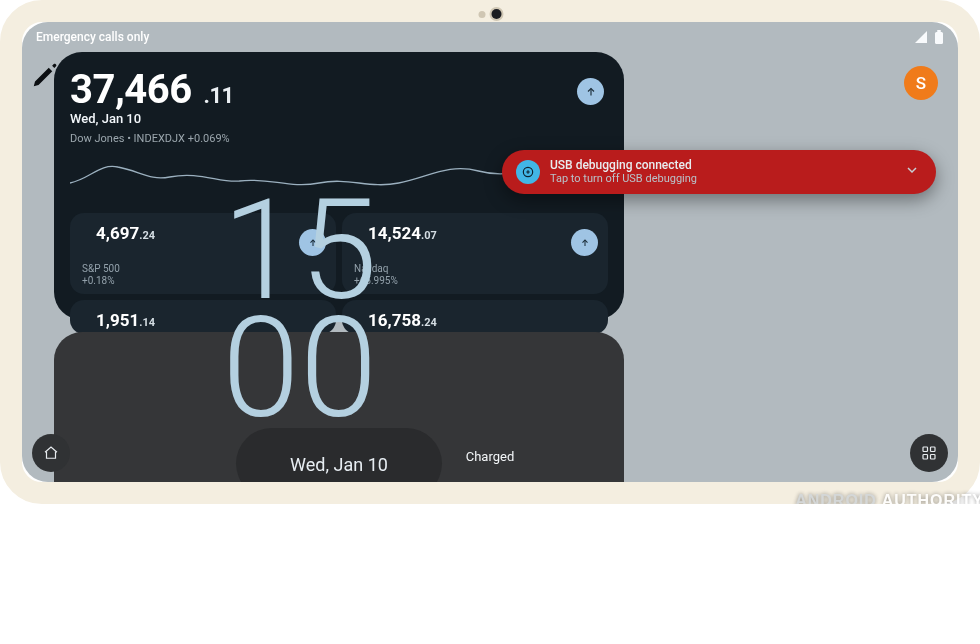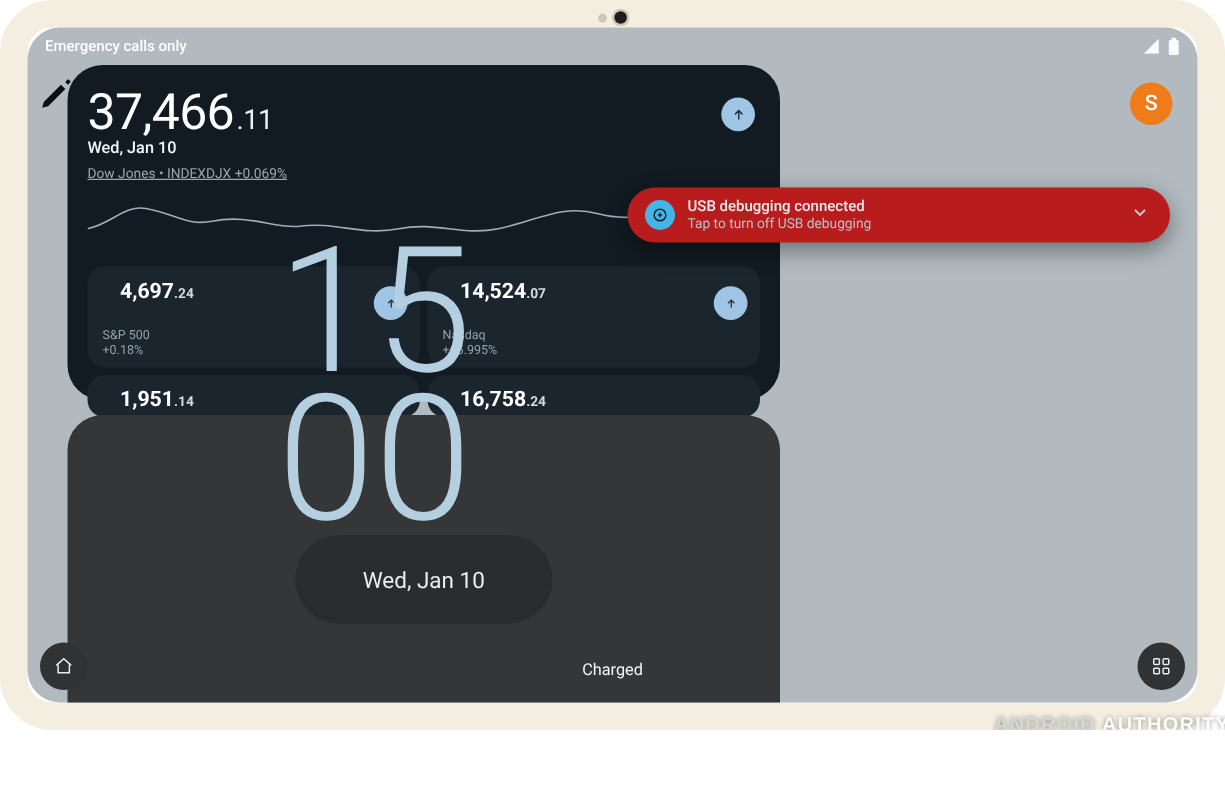--- a/index.html
+++ b/index.html
@@ -1,33 +1,33 @@
 <!DOCTYPE html>
 <html><head>
 <meta charset="utf-8">
 <style>
   html,body{margin:0;padding:0;background:#fff;font-family:Roboto,"Noto Sans",Arial,sans-serif;}
-  .stage{position:relative;width:980px;height:584px;overflow:hidden;}
+  .stage{position:relative;width:980px;height:504px;overflow:hidden;}
   .bezel{position:absolute;left:0;top:0;right:0;bottom:0;border:22px solid #f4eee0;border-radius:42px;box-sizing:border-box;}
   .screen{position:absolute;left:22px;top:22px;right:22px;bottom:22px;border-radius:26px;background:#b2babf;overflow:hidden;}
   .camera{position:absolute;left:50%;top:9px;transform:translateX(-50%);display:flex;align-items:center;gap:6px;}
   .camera .dot{width:7px;height:7px;border-radius:50%;background:#cfc6b3;}
   .camera .lens{width:10px;height:10px;border-radius:50%;background:#1a1c20;box-shadow:0 0 0 2px #cfc6b3;}
 
   .status-bar{position:absolute;top:4px;left:14px;right:14px;height:22px;display:flex;align-items:center;justify-content:space-between;color:#fff;font-size:12px;font-weight:500;z-index:20;}
   .status-right{display:flex;align-items:center;gap:6px;color:#f8fafc;}
   .sig, .batt{fill:#f8fafc;}
 
   .card{position:absolute;border-radius:28px;}
   .stocks-card{left:32px;top:30px;width:570px;height:268px;background:#121b22;color:#e9eef2;padding:14px 16px 10px;box-sizing:border-box;}
   .stocks-top{position:relative;}
-  .big-price{font-size:40px;font-weight:400;color:#fff;letter-spacing:-.5px;display:flex;align-items:baseline;gap:2px;}
+  .big-price{font-size:40px;font-weight:700;color:#fff;letter-spacing:-.5px;display:flex;align-items:baseline;gap:12px;}
   .big-price .dec{font-size:22px;color:#eaeff3;}
   .date-line{margin-top:-2px;font-size:13px;color:#f3f7fb;font-weight:500;}
-  .subline{margin-top:6px;font-size:11px;color:#9ba6ad;text-decoration:underline;}
+  .subline{margin-top:6px;font-size:11px;color:#9ba6ad;}
   .spark{margin-top:8px;width:100%;height:50px;}
   .spark path{fill:none;stroke:#9bb0bf;stroke-width:1.3;}
 
   .trend-btn{width:27px;height:27px;border-radius:50%;background:#9fc4e4;display:flex;align-items:center;justify-content:center;position:absolute;cursor:pointer;}
   .trend-btn svg{stroke:#20323f;}
 
   .mini-grid{margin-top:6px;display:grid;grid-template-columns:1fr 1fr;gap:6px;}
   .mini{background:#1a252e;border-radius:14px;padding:10px 12px 8px;position:relative;}
   .mini .pr{font-size:17px;color:#fff;font-weight:700;margin-left:14px;}
   .mini .pr .md{font-size:11px;color:#d4dde3;}

